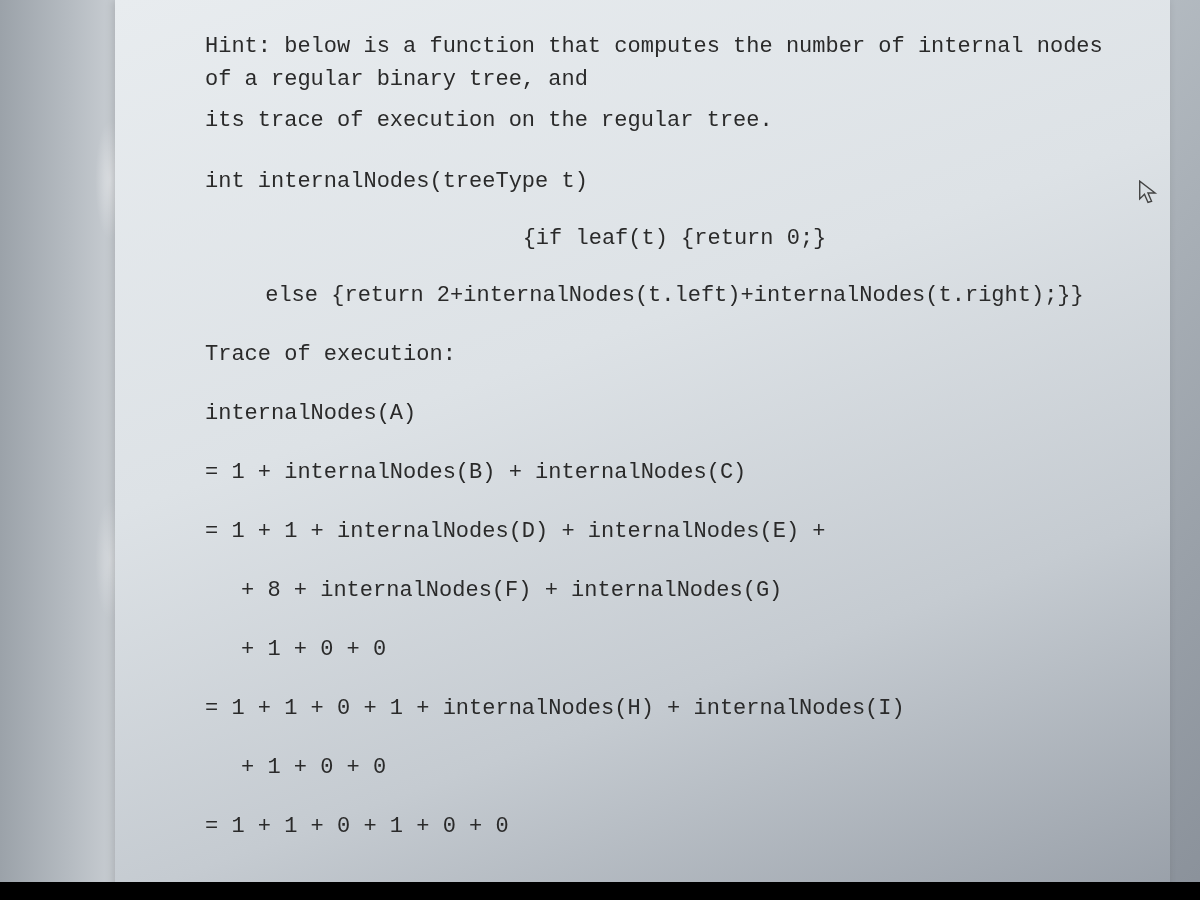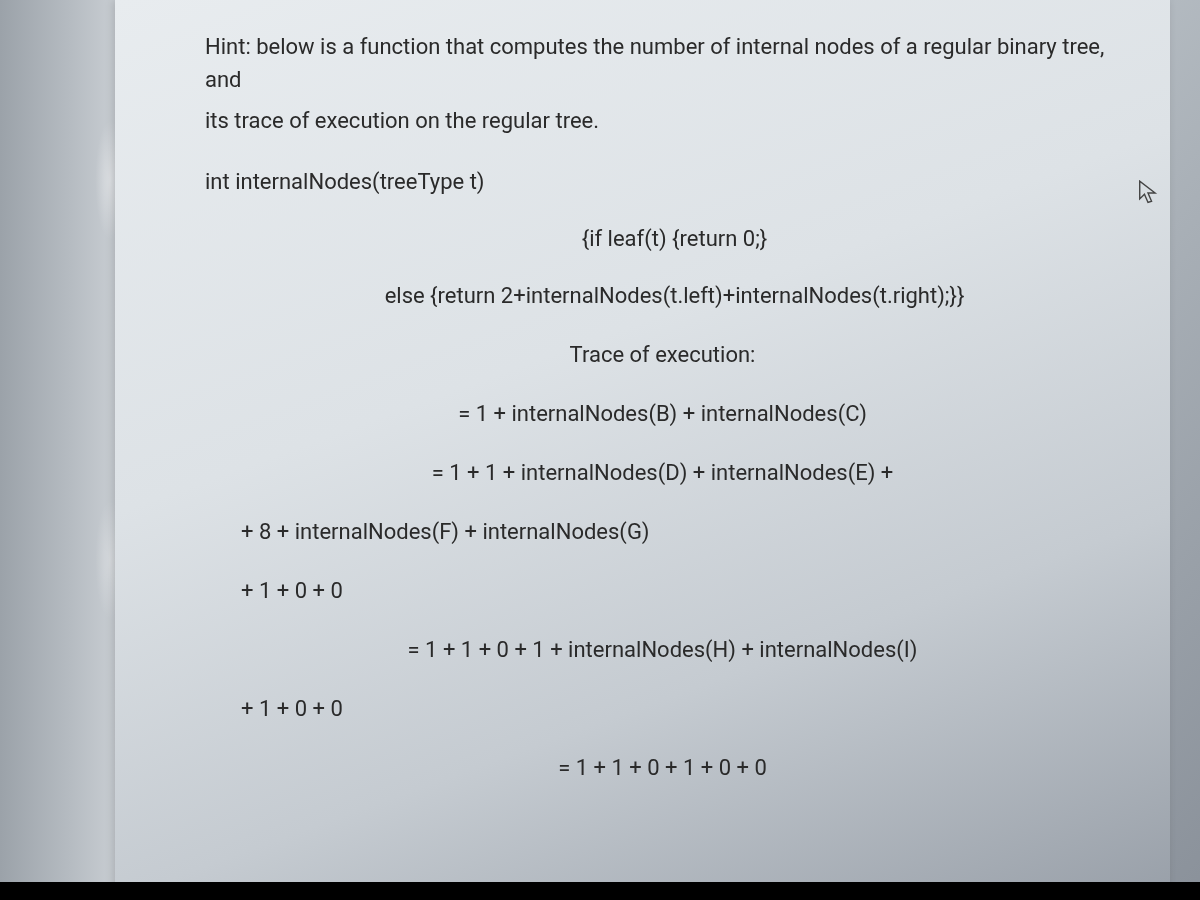--- a/index.html
+++ b/index.html
@@ -17,20 +17,21 @@
     }
     .page-container {
       position: absolute;
       top: 0;
       left: 115px;
       right: 30px;
       bottom: 0;
       background: linear-gradient(160deg, #e8ecef 0%, #dde2e6 40%, #c5cbd1 70%, #989fa8 100%);
       padding: 30px 50px 10px 90px;
       box-shadow: -2px 0 8px rgba(0,0,0,0.15);
+      font-family: Liberation Mono, monospace;
     }
     .content {
       color: #2a2a2a;
       font-size: 22px;
       line-height: 1.5;
     }
     .hint-line {
       margin-bottom: 8px;
       font-weight: 400;
     }
@@ -47,21 +48,20 @@
       margin-top: 24px;
       text-align: center;
     }
     .trace-header {
       margin-top: 28px;
       margin-bottom: 4px;
     }
     .trace-line {
       margin-top: 26px;
       font-weight: 400;
-      text-align: center;
     }
     .trace-continue {
       padding-left: 36px;
       margin-top: 26px;
     }
     .cursor-icon {
       position: absolute;
       right: 12px;
       top: 180px;
       width: 20px;
@@ -120,20 +120,21 @@
       <span class="hint-label">Hint:</span>
       <span>below is a function that computes the number of internal nodes of a regular binary tree, and</span>
     </div>
     <div class="hint-line">its trace of execution on the regular tree.</div>
 
     <div class="code-line">int internalNodes(treeType t)</div>
     <div class="code-line indent-1">{if leaf(t) {return 0;}</div>
     <div class="code-line indent-1">else {return 2+internalNodes(t.left)+internalNodes(t.right);}}</div>
 
     <div class="trace-header trace-line">Trace of execution:</div>
+    <div class="trace-line">internalNodes(A)</div>
     <div class="trace-line">= 1 + internalNodes(B) + internalNodes(C)</div>
     <div class="trace-line">= 1 + 1 + internalNodes(D) + internalNodes(E) +</div>
     <div class="trace-continue">+ 8 + internalNodes(F) + internalNodes(G)</div>
     <div class="trace-continue">+ 1 + 0 + 0</div>
     <div class="trace-line">= 1 + 1 + 0 + 1 + internalNodes(H) + internalNodes(I)</div>
     <div class="trace-continue">+ 1 + 0 + 0</div>
     <div class="trace-line">= 1 + 1 + 0 + 1 + 0 + 0</div>
 
   </div>
 

